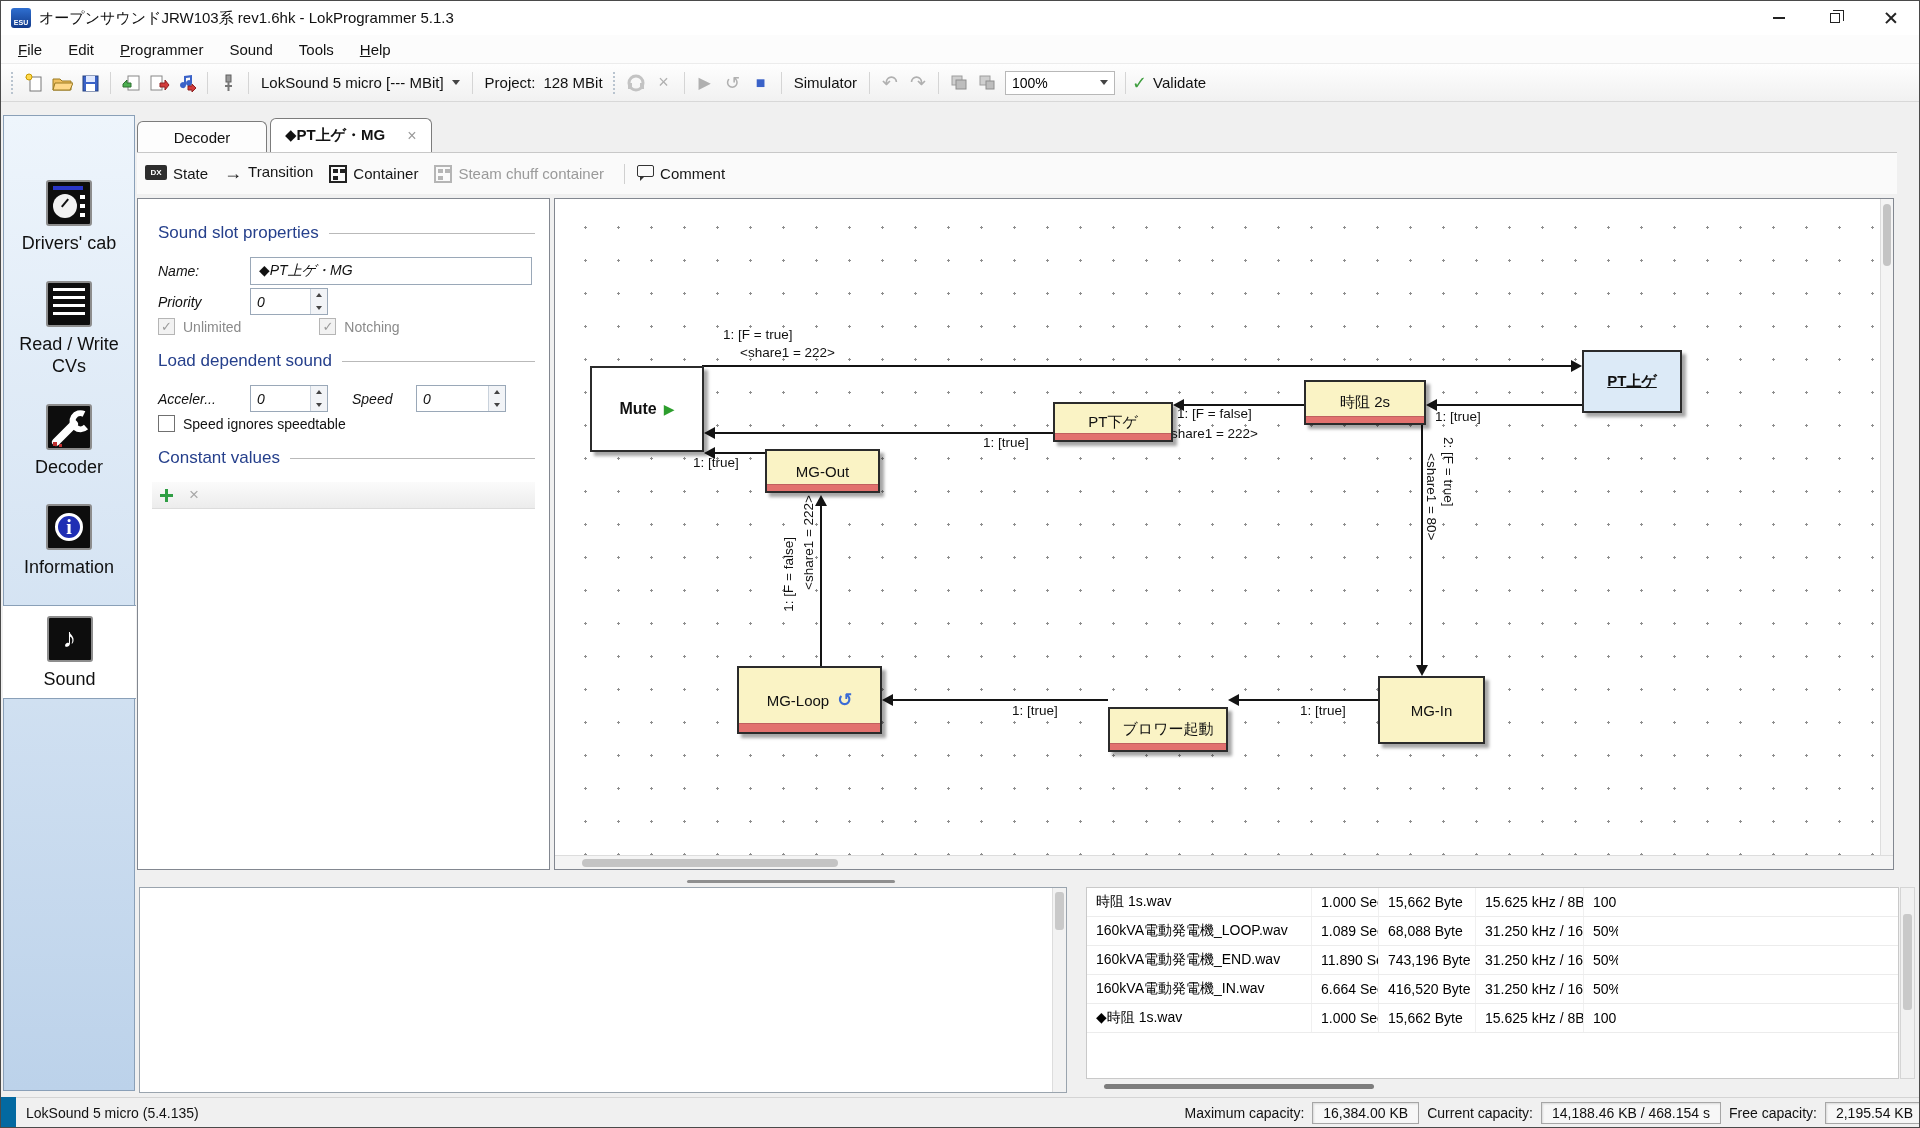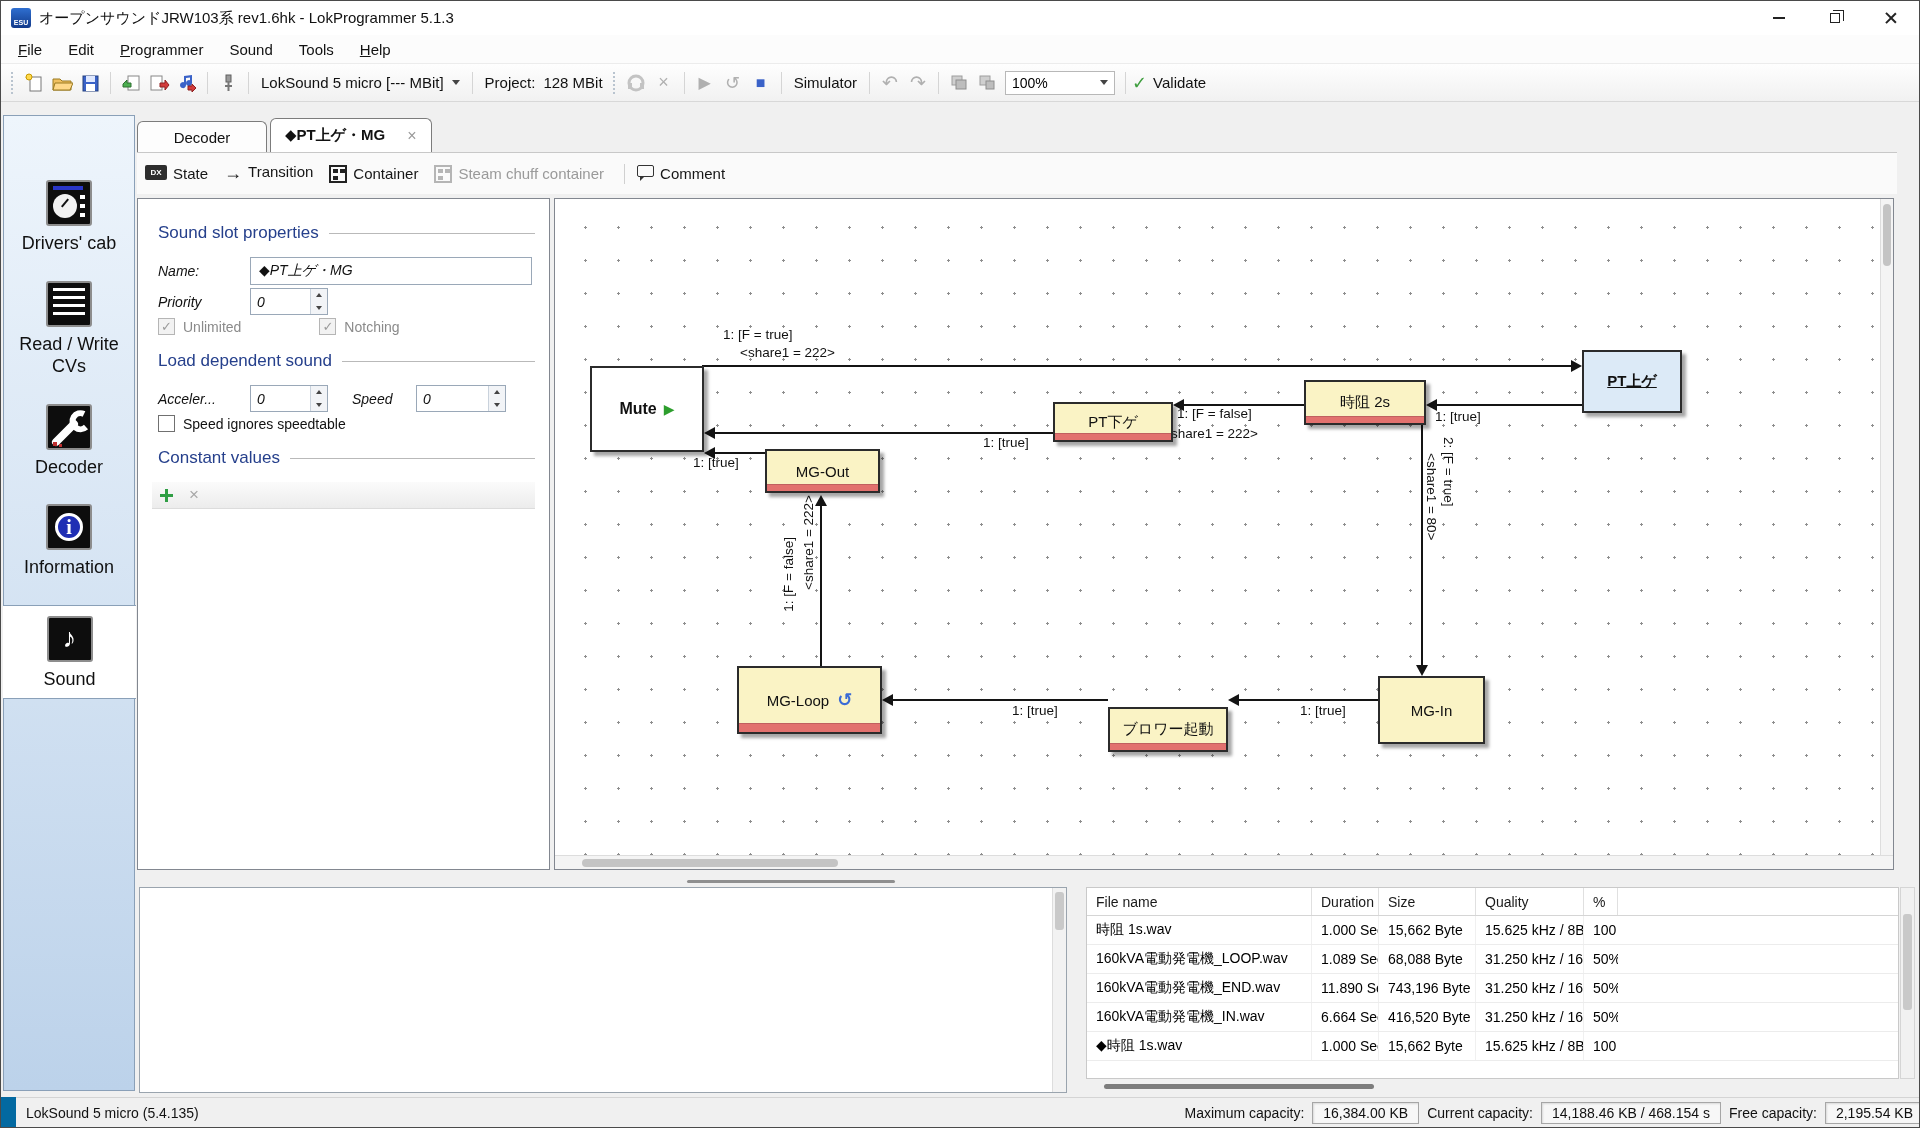--- a/index.html
+++ b/index.html
@@ -511,27 +511,20 @@
 
   <div class="gripline"></div>
 
   <div class="blpanel">
     <div class="sb">
         <div class="thumb"></div>
       </div>
   </div>
 
   <div class="ftable">
-    <div class="trow head">
-      <div class="tc c-name">File name</div>
-      <div class="tc c-dur">Duration</div>
-      <div class="tc c-size">Size</div>
-      <div class="tc c-q">Quality</div>
-      <div class="tc c-p">%</div>
-    </div>
     <div class="trow">
       <div class="tc c-name">時阻 1s.wav</div>
       <div class="tc c-dur">1.000 Sec.</div>
       <div class="tc c-size">15,662 Byte</div>
       <div class="tc c-q">15.625 kHz / 8B</div>
       <div class="tc c-p">100</div>
     </div>
     <div class="trow">
       <div class="tc c-name">160kVA電動発電機_LOOP.wav</div>
       <div class="tc c-dur">1.089 Sec.</div>

